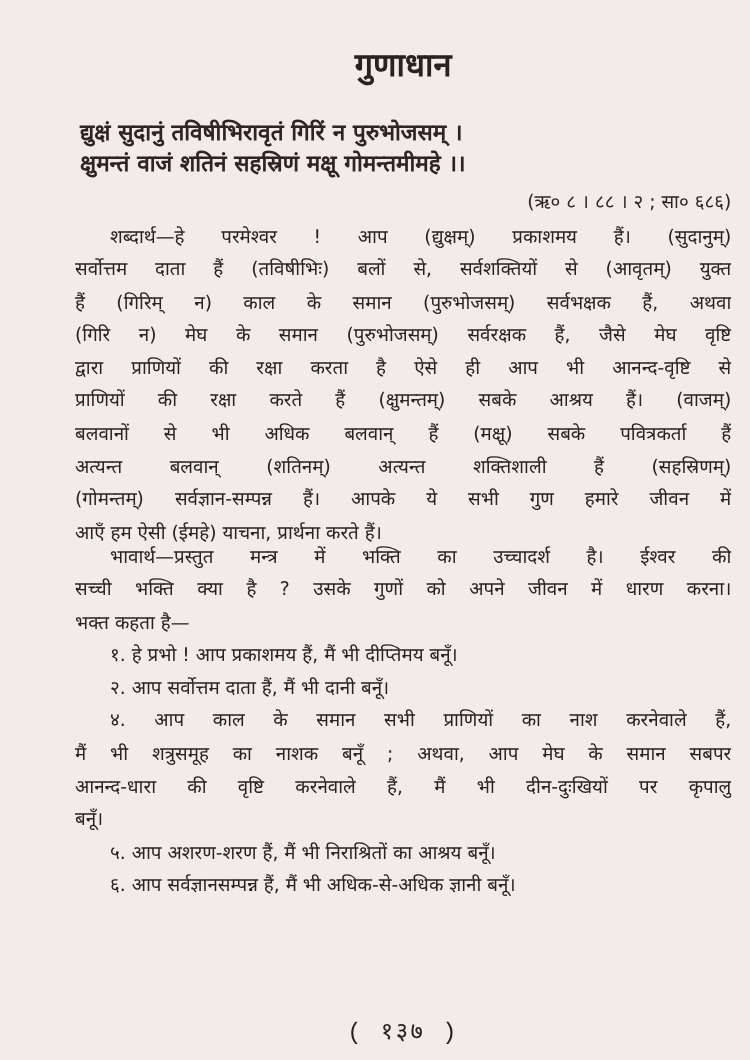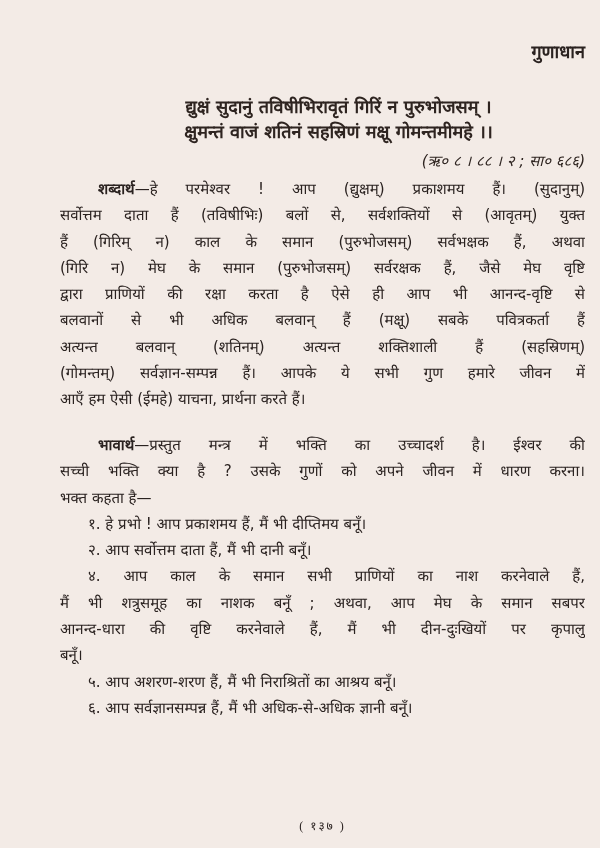--- a/index.html
+++ b/index.html
@@ -20,82 +20,80 @@
       left: 60px;
       top: 0;
       width: 525px;
       height: 848px;
     }
     .title {
       position: absolute;
       left: 0;
       width: 525px;
       top: 36px;
-      text-align: right;
-      font-size: 18px;
+      text-align: center;
+      font-size: 26px;
       font-weight: bold;
       line-height: 34px;
-      font-family: Liberation Mono, monospace;
+      font-family: Liberation Serif, serif;
       color: #2a2220;
     }
     .mantra {
       position: absolute;
-      left: 16px;
+      left: 4px;
       width: 525px;
       top: 94px;
-      text-align: center;
       font-size: 18px;
       font-weight: bold;
       font-family: "DejaVu Sans", sans-serif;
       line-height: 25px;
       color: #2e2420;
     }
     .mantra div { white-space: nowrap; }
     .reference {
       position: absolute;
       right: 0;
       top: 150px;
       font-size: 15px;
       line-height: 22px;
       color: #2e2420;
       font-family: "DejaVu Sans", sans-serif;
-      font-style: italic;
     }
     .body-text {
       position: absolute;
       left: 0;
       width: 525px;
       font-family: "DejaVu Sans", sans-serif;
       font-size: 15px;
       line-height: 26.3px;
       color: #2a2220;
       text-align: justify;
     }
     .line {
       display: block;
       white-space: nowrap;
       overflow: hidden;
       text-align-last: justify;
       text-align: justify;
     }
     .line.last { text-align-last: left; }
     .indent { padding-left: 28px; }
-    .term { font-weight: bold; margin-left: 10px; }
+    .term { font-weight: normal; }
     .list-item { padding-left: 28px; text-align-last: left; }
     .list-item.just { text-align-last: justify; }
     .page-number {
       position: absolute;
       left: 0;
       width: 525px;
       top: 815px;
       text-align: center;
-      font-size: 12px;
+      font-size: 19px;
       line-height: 22px;
       letter-spacing: 2px;
-      font-family: Liberation Serif, serif;
+      font-family: Liberation Mono, monospace;
       color: #2a2220;
     }
   </style>
 </head>
 <body>
 
 <div class="page">
 
   <div class="title">गुणाधान</div>
 
@@ -105,20 +103,21 @@
   </div>
 
   <div class="reference">(ऋ० ८ । ८८ । २ ; सा० ६८६)</div>
 
   <div class="body-text" style="top:176px;">
     <span class="line indent"><span class="term">शब्दार्थ</span><span>—हे परमेश्वर ! आप (द्युक्षम्) प्रकाशमय हैं। (सुदानुम्)</span></span>
     <span class="line">सर्वोत्तम दाता हैं (तविषीभिः) बलों से, सर्वशक्तियों से (आवृतम्) युक्त</span>
     <span class="line">हैं (गिरिम् न) काल के समान (पुरुभोजसम्) सर्वभक्षक हैं, अथवा</span>
     <span class="line">(गिरि न) मेघ के समान (पुरुभोजसम्) सर्वरक्षक हैं, जैसे मेघ वृष्टि</span>
     <span class="line">द्वारा प्राणियों की रक्षा करता है ऐसे ही आप भी आनन्द-वृष्टि से</span>
+    <span class="line">प्राणियों की रक्षा करते हैं (क्षुमन्तम्) सबके आश्रय हैं। (वाजम्)</span>
     <span class="line">बलवानों से भी अधिक बलवान् हैं (मक्षू) सबके पवित्रकर्ता हैं</span>
     <span class="line">अत्यन्त बलवान् (शतिनम्) अत्यन्त शक्तिशाली हैं (सहस्रिणम्)</span>
     <span class="line">(गोमन्तम्) सर्वज्ञान-सम्पन्न हैं। आपके ये सभी गुण हमारे जीवन में</span>
     <span class="line last">आएँ हम ऐसी (ईमहे) याचना, प्रार्थना करते हैं।</span>
   </div>
 
   <div class="body-text" style="top:432px;">
     <span class="line indent"><span class="term">भावार्थ</span><span>—प्रस्तुत मन्त्र में भक्ति का उच्चादर्श है। ईश्वर की</span></span>
     <span class="line">सच्ची भक्ति क्या है ? उसके गुणों को अपने जीवन में धारण करना।</span>
     <span class="line last">भक्त कहता है—</span>

